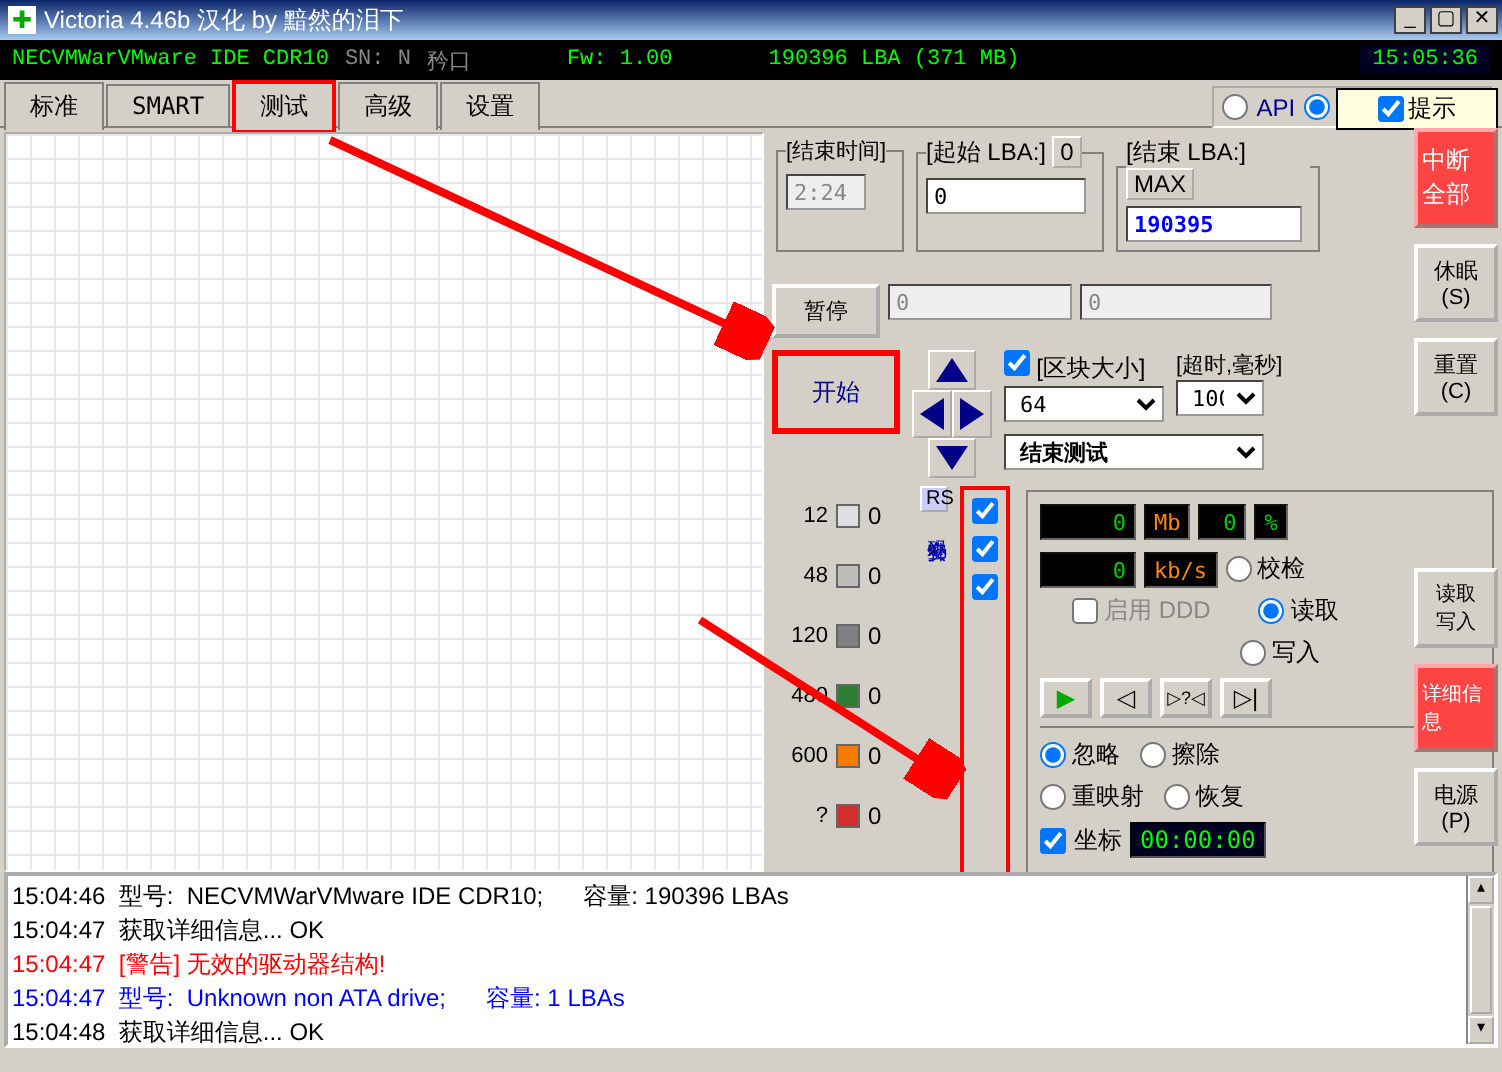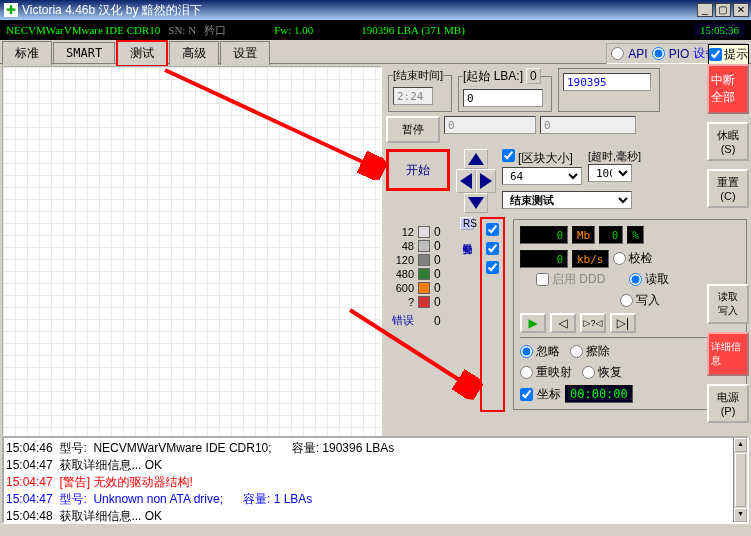--- a/index.html
+++ b/index.html
@@ -2,52 +2,52 @@
 <html><head>
 <meta charset="utf-8">
 <style>
 *{box-sizing:border-box;margin:0;padding:0;font-family:"SimSun","宋体",Arial,sans-serif;font-size:12px}
 body{background:#d4d0c8;width:751px;height:536px;overflow:hidden;position:relative}
 .titlebar{height:20px;background:linear-gradient(#0a246a,#a6caf0);display:flex;align-items:center;color:#fff;padding-left:4px}
 .titlebar .appicon{width:14px;height:14px;background:#fff;margin-right:4px;display:inline-flex;align-items:center;justify-content:center;color:#0a0}
 .titlebar .btns{margin-left:auto;display:flex}
 .titlebar .wb{width:16px;height:14px;background:#d4d0c8;border:1px solid #404040;margin-right:2px;font-size:10px;text-align:center;line-height:11px;color:#000}
 .infobar{height:20px;background:#000;display:flex;align-items:center;padding:0 6px;gap:8px}
-.infobar span{color:#0f0;font-family:Liberation Serif, serif;font-size:11px}
+.infobar span{color:#0f0;font-family:Liberation Mono, monospace;font-size:11px}
 .infobar .grey{color:#888}
 .infobar .clock{margin-left:auto;background:#002;padding:1px 6px}
 .tabrow{height:24px;display:flex;align-items:center;border-bottom:1px solid #808080;padding:2px 14px 0 2px;position:relative}
 .tab{padding:3px 12px;border:1px solid #808080;border-bottom:none;background:#d4d0c8;margin-right:1px;font-family:monospace}
 .tab.active{background:#d4d0c8;border-bottom:1px solid #d4d0c8;position:relative;top:1px}
 .tab.hl{border:2px solid red}
 .radiobar{position:absolute;right:4px;top:3px;display:flex;gap:4px;align-items:center;border:1px inset #fff;padding:1px 4px;background:#d4d0c8}
 .radiobar label{color:#008}
 .radiobar .link{color:#00f}
-.prompt{position:absolute;right:2px;top:44px;background:#ffffe0;border:1px solid #000;padding:1px 0;display:flex;align-items:center;gap:2px}
+.prompt{position:absolute;right:2px;top:44px;background:#ffffe0;border:1px solid #000;padding:1px 20px;display:flex;align-items:center;gap:2px}
 .main{display:flex;height:370px}
 .gridarea{width:380px;height:370px;border:1px inset #fff;margin:2px;background:#fff;background-image:linear-gradient(#e8e8e8 1px,transparent 1px),linear-gradient(90deg,#e8e8e8 1px,transparent 1px);background-size:12px 12px;position:relative}
 .rightpanel{flex:1;padding:2px;position:relative}
 .sidepanel{position:absolute;right:2px;top:64px;width:42px;display:flex;flex-direction:column;gap:8px;align-items:center}
 .btn3d{border:2px outset #fff;background:#d4d0c8;padding:4px 6px;font-size:11px;text-align:center}
 .btn-red{background:#f44;border:2px outset #faa;color:#fff;padding:6px 2px}
 fieldset{border:1px solid #808080;padding:4px;margin:2px;display:inline-block;vertical-align:top}
 legend{font-size:11px;color:#000}
 .inp{border:1px inset #999;background:#fff;padding:1px 3px;font-family:monospace;font-size:11px;height:18px}
 .inp.dis{background:#eee;color:#888}
 .bigbtn{width:64px;height:42px;border:2px outset #fff;background:#d4d0c8;display:inline-flex;align-items:center;justify-content:center;color:#008}
 .bigbtn.hl{border:3px solid red}
 .navdia{display:inline-flex;flex-direction:column;align-items:center;gap:0}
 .navdia .row{display:flex}
 .tri{width:0;height:0;margin:1px}
 .tri.u{border-left:8px solid transparent;border-right:8px solid transparent;border-bottom:12px solid #008}
 .tri.d{border-left:8px solid transparent;border-right:8px solid transparent;border-top:12px solid #008}
 .tri.l{border-top:8px solid transparent;border-bottom:8px solid transparent;border-right:12px solid #008}
 .tri.r{border-top:8px solid transparent;border-bottom:8px solid transparent;border-left:12px solid #008}
 .nb{border:1px outset #fff;padding:2px}
-.statgrid{display:flex;flex-direction:column;gap:0;margin-top:8px}
+.statgrid{display:flex;flex-direction:column;gap:16px;margin-top:8px}
 .statrow{display:flex;align-items:center;gap:4px}
 .statrow .lbl{width:28px;text-align:right;font-size:11px}
 .sq{width:12px;height:12px;border:1px solid #666}
 .statrow .val{width:20px}
 .blackbox{background:#000;color:#0c0;font-family:monospace;padding:2px 4px;border:1px inset #666;display:inline-block;min-width:48px;text-align:right;font-size:11px;height:18px}
 .cb{display:flex;align-items:center;gap:3px;margin:2px 16px}
 .rb{display:flex;align-items:center;gap:3px;margin:2px 0}
 .playrow{display:flex;gap:4px;margin:4px 0}
 .pbtn{width:26px;height:20px;border:2px outset #fff;background:#d4d0c8;display:inline-flex;align-items:center;justify-content:center}
 .lcdtime{background:#002;color:#0f0;font-family:monospace;padding:1px 4px;border:1px inset #000}
@@ -115,25 +115,26 @@
     <div style="display:flex;gap:2px;flex-wrap:wrap">
       <fieldset style="width:64px">
         <legend>[结束时间]</legend>
         <input class="inp dis" style="width: 40px;" value="2:24">
       </fieldset>
       <fieldset style="width:94px">
         <legend><span>[起始 LBA:]</span> <span style="border:1px outset #fff;padding:0 3px">0</span></legend>
         <input class="inp" style="width: 80px;" value="0">
       </fieldset>
       <fieldset style="width:102px">
-        <input class="inp" style="width: 88px; color: rgb(0, 0, 255); font-weight: normal;" value="190395">
+        <legend><span>[结束 LBA:]</span> <span style="border:1px outset #fff;padding:0 3px">MAX</span></legend>
+        <input class="inp" style="width: 88px; color: rgb(0, 0, 255); font-weight: bold;" value="190395">
       </fieldset>
     </div>
 
-    <div style="display:flex;gap:4px;margin-top:2px">
+    <div style="display:flex;gap:4px;margin-top:14px">
       <div class="btn3d" style="width:54px">暂停</div>
       <input class="inp dis" style="width: 92px;" value="0">
       <input class="inp dis" style="width: 96px;" value="0">
     </div>
 
     <div style="display:flex;gap:6px;margin-top:6px;align-items:flex-start">
       <div class="bigbtn hl">
           <span>开始</span>
         </div>
       <div class="navdia">

